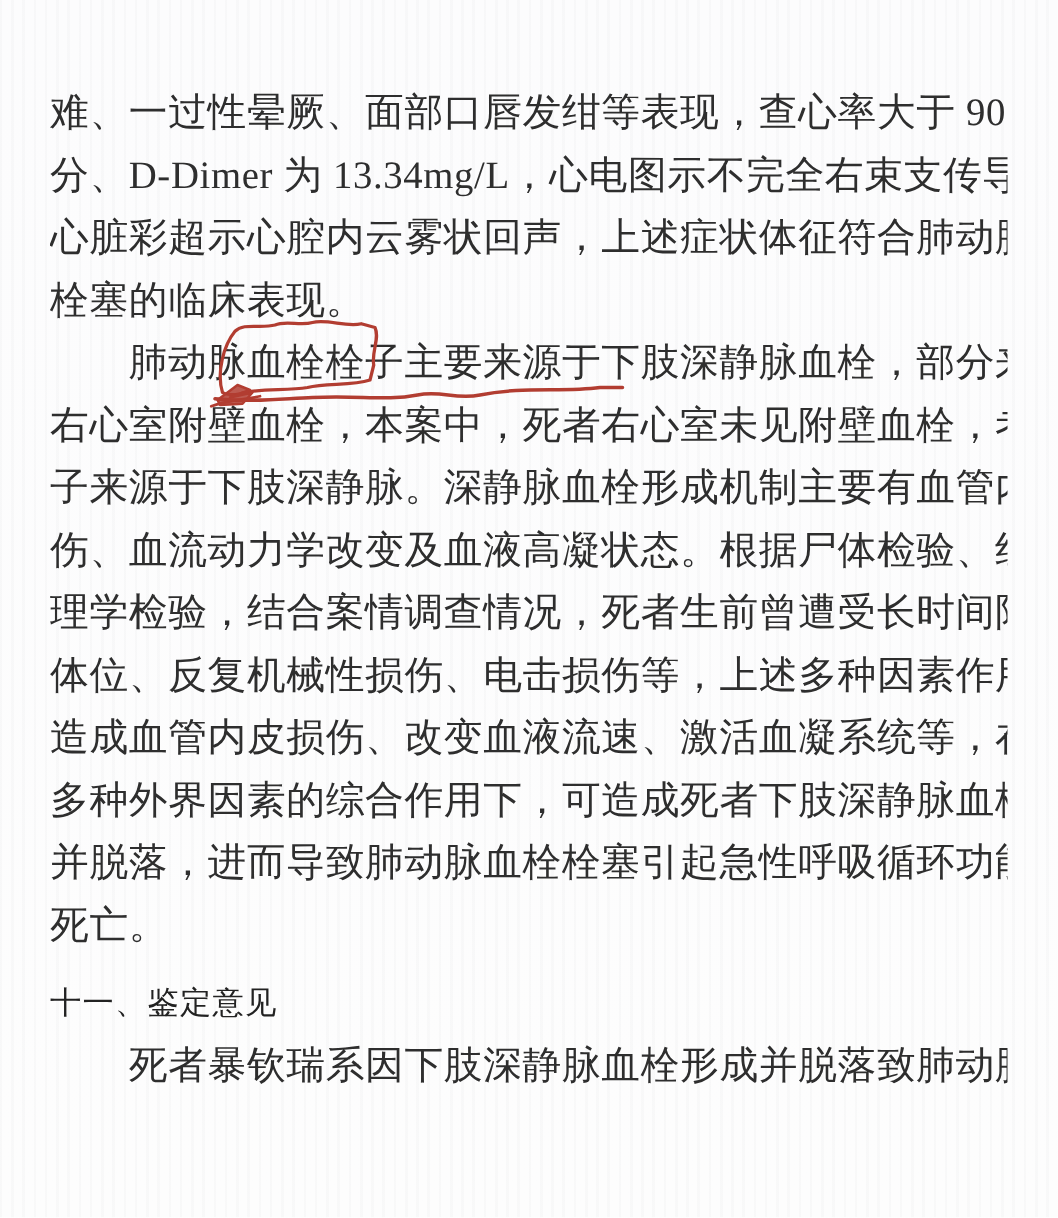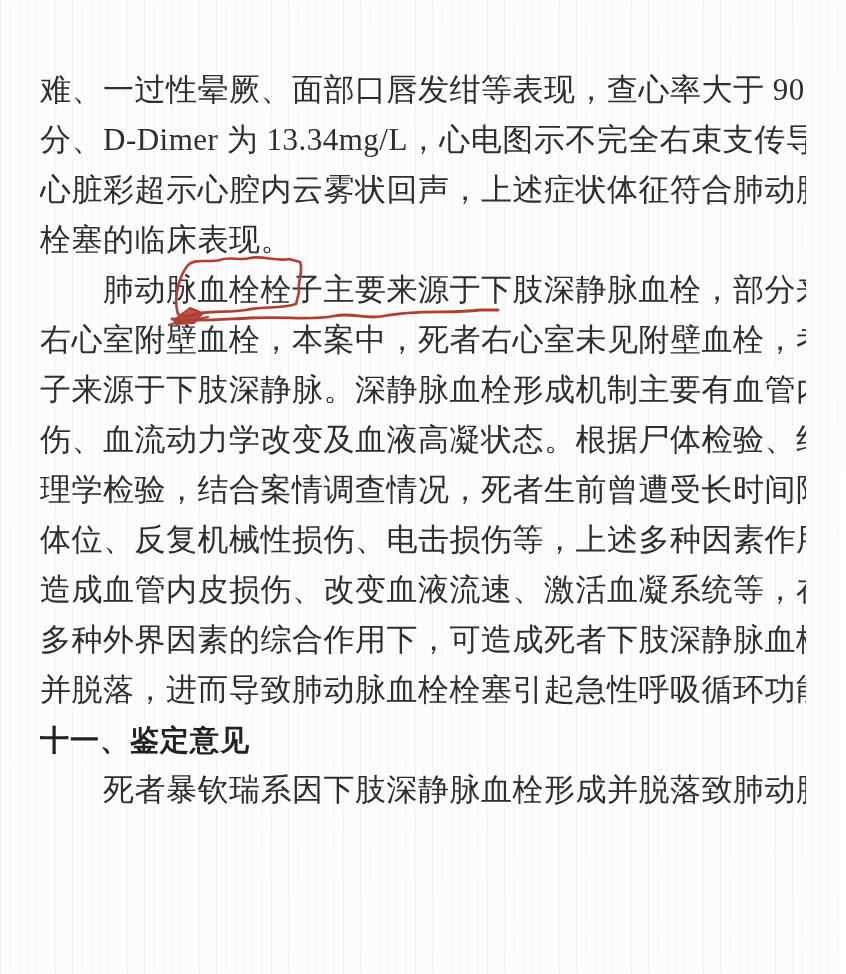--- a/index.html
+++ b/index.html
@@ -38,26 +38,27 @@
   }
   .line.end {
     text-align: right;
     text-align-last: left;
   }
   .line.indent {
     text-indent: 63px;
   }
   .line.heading {
     font-family: "DejaVu Sans", "Liberation Sans", sans-serif;
-    font-weight: 700;
-    font-size: 29px;
+    font-weight: 400;
+    font-size: 25px;
     letter-spacing: 1px;
     color: #222222;
     text-align: left;
     text-align-last: left;
+    margin-top: 12px;
   }
   .annotation-svg {
     position: absolute;
     left: 150px;
     top: 248px;
     width: 360px;
     height: 92px;
     pointer-events: none;
   }
   .annotation-svg path {
@@ -83,20 +84,21 @@
     <div class="line end">栓塞的临床表现。</div>
     <div class="line fill indent">肺动脉血栓栓子主要来源于下肢深静脉血栓，部分来源于</div>
     <div class="line fill">右心室附壁血栓，本案中，死者右心室未见附壁血栓，考虑栓</div>
     <div class="line fill">子来源于下肢深静脉。深静脉血栓形成机制主要有血管内皮损</div>
     <div class="line fill">伤、血流动力学改变及血液高凝状态。根据尸体检验、组织病</div>
     <div class="line fill">理学检验，结合案情调查情况，死者生前曾遭受长时间限制性</div>
     <div class="line fill">体位、反复机械性损伤、电击损伤等，上述多种因素作用可以</div>
     <div class="line fill">造成血管内皮损伤、改变血液流速、激活血凝系统等，在上述</div>
     <div class="line fill">多种外界因素的综合作用下，可造成死者下肢深静脉血栓形成</div>
     <div class="line fill">并脱落，进而导致肺动脉血栓栓塞引起急性呼吸循环功能衰竭</div>
+    <div class="line end">死亡。</div>
     <div class="line heading">十一、鉴定意见</div>
     <div class="line fill indent">死者暴钦瑞系因下肢深静脉血栓形成并脱落致肺动脉血栓</div>
   </div>
 
   <svg class="annotation-svg" viewBox="0 0 360 92" aria-hidden="true">
 
     <path stroke-width="2.6" d="
       M 28,66
       C 23,50 29,28 38,17
       C 45,10 58,15 70,12

